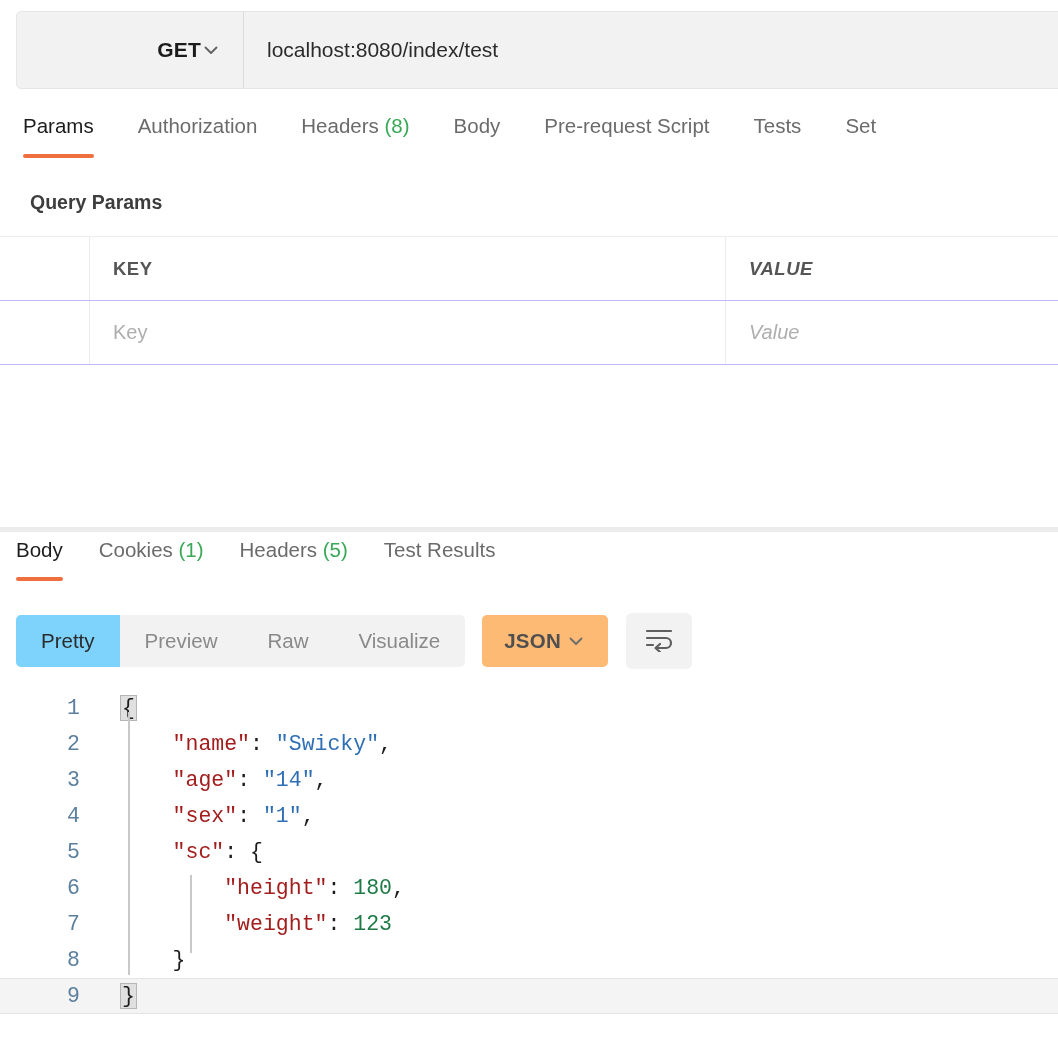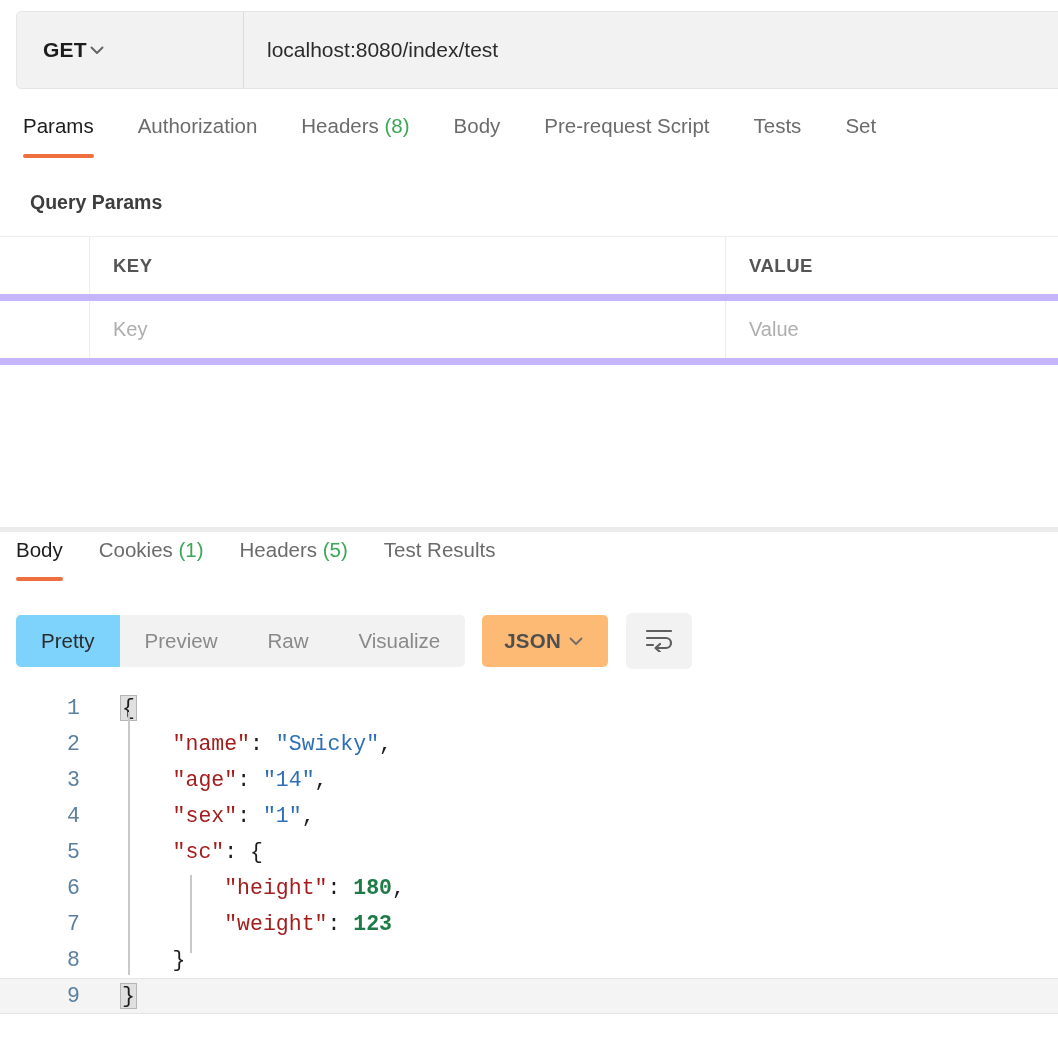--- a/index.html
+++ b/index.html
@@ -32,21 +32,21 @@
     align-items: stretch;
     background: #f2f2f2;
     border: 1px solid #e6e6e6;
     border-radius: 5px;
     box-sizing: border-box;
   }
   .method {
     width: 227px;
     display: flex;
     align-items: center;
-    justify-content: flex-start;
+    justify-content: flex-end;
     padding: 0 22px 0 26px;
     box-sizing: border-box;
     border-right: 1px solid #dcdcdc;
     cursor: pointer;
   }
   .method-label {
     font-size: 21px;
     font-weight: bold;
     color: #1c1c1c;
     letter-spacing: .2px;
@@ -117,33 +117,33 @@
     position: absolute;
     left: 0;
     top: 236px;
     width: 1058px;
     border-top: 1px solid #ececec;
     box-sizing: border-box;
   }
   .prow {
     display: flex;
     height: 64px;
-    border-bottom: 7px solid #c4b5fd;
+    border-bottom: 1px solid #c4b5fd;
     box-sizing: border-box;
   }
   .pcell {
     display: flex;
     align-items: center;
     box-sizing: border-box;
     border-right: 1px solid #ececec;
     padding-left: 23px;
   }
   .c-check { width: 90px; padding-left: 0; }
   .c-key   { width: 636px; }
-  .c-val   { width: 332px; border-right: none; }
+  .c-val   { width: 332px; border-right: none; font-style: italic; }
   .hdr-text {
     font-size: 18.5px;
     font-weight: bold;
     color: #555555;
     letter-spacing: .5px;
   }
   .ph-text {
     font-size: 20px;
     color: #aeaeae;
   }
@@ -300,21 +300,21 @@
   .guide {
     position: absolute;
     width: 2px;
     background: #c9c9c9;
   }
   .g1 { left: 128px; top: 712px; height: 263px; }
   .g2 { left: 190px; top: 875px; height: 78px; }
 
   .tok-key   { color: #a31d1d; }
   .tok-str   { color: #2f6fb5; }
-  .tok-num   { color: #1e7a46; font-weight: bold; }
+  .tok-num   { color: #1e7a46; }
   .tok-punct { color: #1c1c1c; }
   .brace-hl {
     background: #e0e0e0;
     outline: 1px solid #b5b5b5;
     padding: 0 1px;
   }
 </style>
 </head>
 <body>
 

